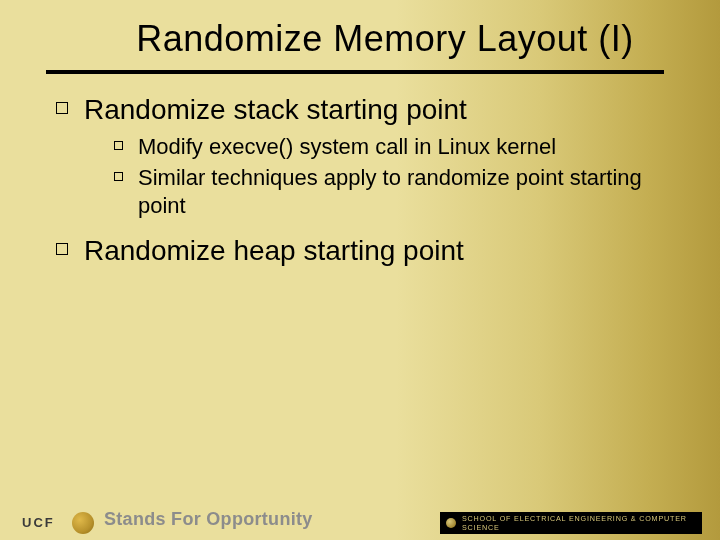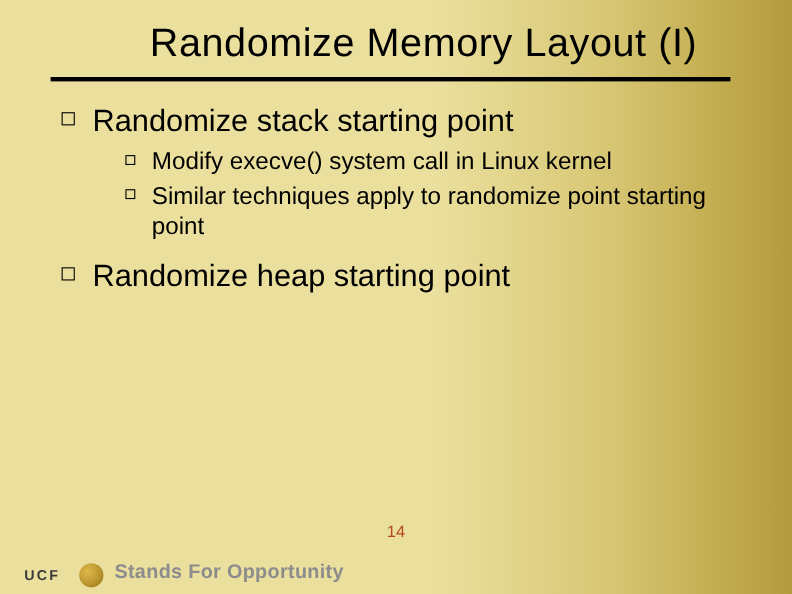--- a/index.html
+++ b/index.html
@@ -171,21 +171,23 @@
 
     <div class="sub">
       <div class="lvl2">Modify execve() system call in Linux kernel</div>
       <div class="lvl2">Similar techniques apply to randomize point starting point</div>
     </div>
 
     <div class="lvl1">Randomize heap starting point</div>
 
   </div>
 
-  <div class="pagenum">14</div>
 
   <div class="footer">
     <div class="ucf-word">UCF</div>
     <div class="pegasus"></div>
     <div class="tagline">Stands For Opportunity</div>
+    <div class="dept-box">
+      <span>SCHOOL OF ELECTRICAL ENGINEERING &amp; COMPUTER SCIENCE</span>
+    </div>
   </div>
 
 </div>
 
 </body></html>

